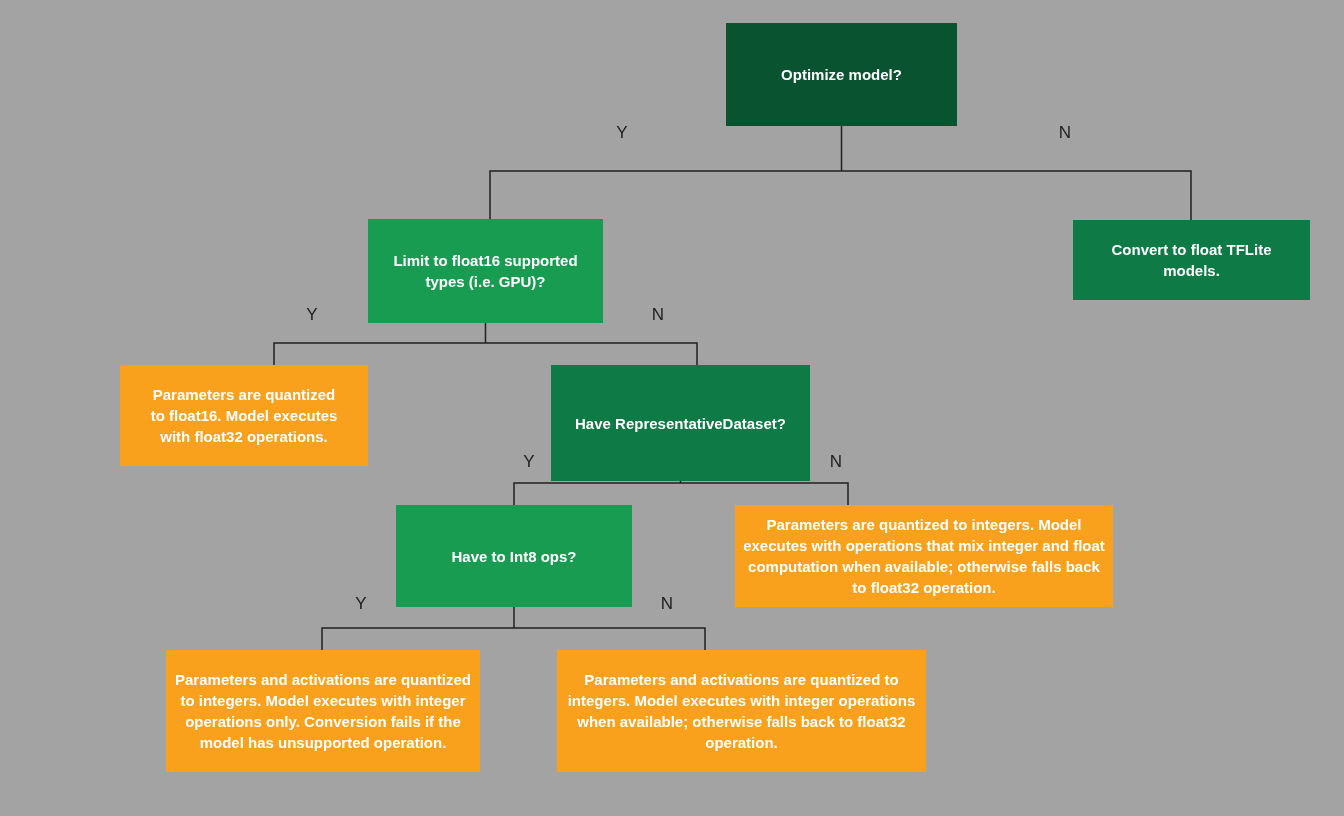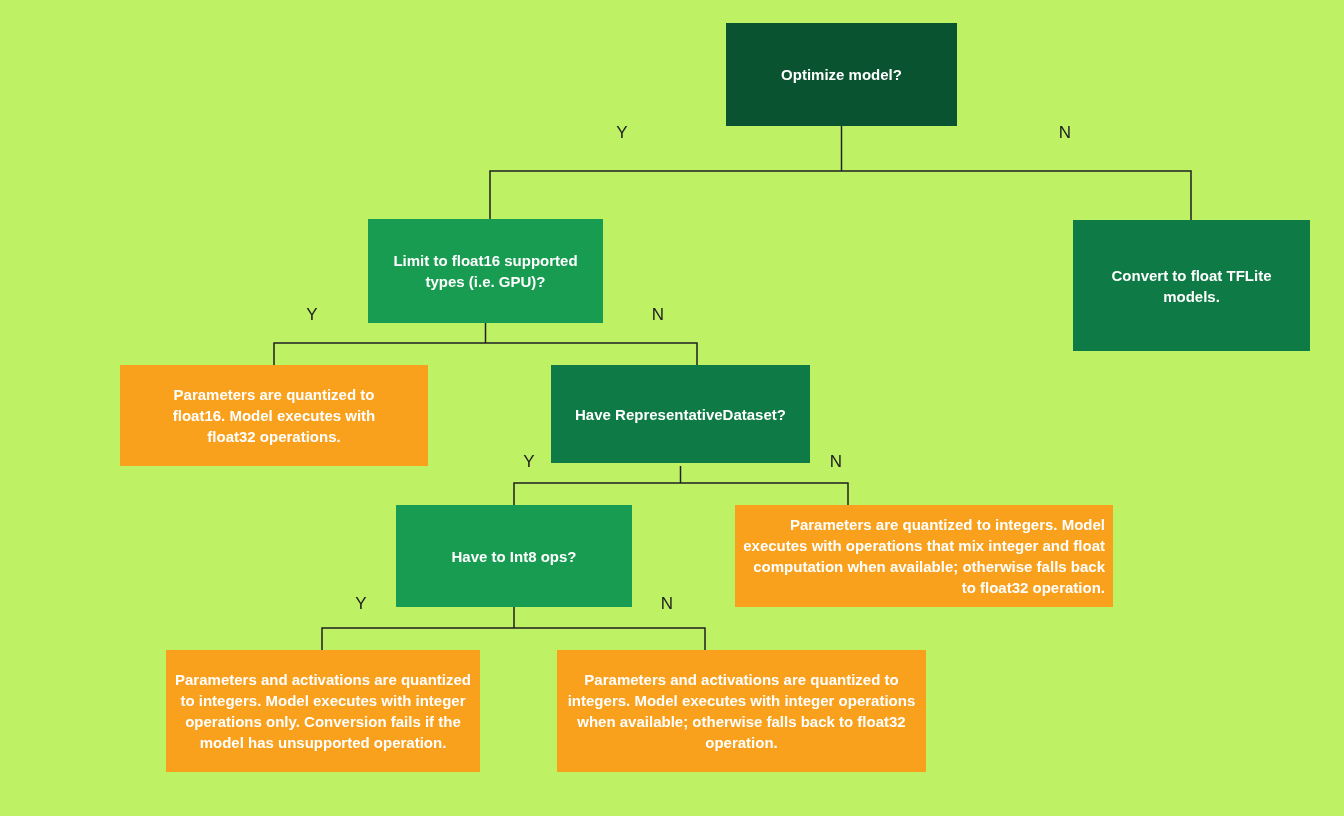--- a/index.html
+++ b/index.html
@@ -5,21 +5,21 @@
   html, body {
     margin: 0;
     padding: 0;
     background: #ffffff;
     font-family: "Liberation Sans", sans-serif;
   }
   .canvas {
     position: relative;
     width: 1344px;
     height: 816px;
-    background: #bef264;
+    background: #a3a3a3;
     overflow: hidden;
   }
   .connectors {
     position: absolute;
     left: 0;
     top: 0;
     width: 1344px;
     height: 816px;
   }
   .connectors path {
@@ -39,24 +39,24 @@
     line-height: 1.4;
     box-sizing: border-box;
   }
   .dark   { background: #0a5330; }
   .mid    { background: #0e7a45; }
   .bright { background: #189c52; }
   .orange { background: #f9a11c; }
 
   #n-optimize       { left: 726px;  top: 23px;  width: 231px; height: 103px; }
   #n-float16        { left: 368px;  top: 219px; width: 235px; height: 104px; padding: 0 8px; }
-  #n-convert        { left: 1073px; top: 220px; width: 237px; height: 131px; padding: 0 20px; }
-  #n-float16-result { left: 120px;  top: 365px; width: 308px; height: 101px; padding: 0 28px; }
-  #n-repdataset     { left: 551px;  top: 365px; width: 259px; height: 98px; padding: 0 20px; }
-  #n-dyn-result     { left: 735px;  top: 505px; width: 378px; height: 102px; padding: 18px 8px; text-align: right; }
+  #n-convert        { left: 1073px; top: 220px; width: 237px; height: 80px; padding: 0 20px; }
+  #n-float16-result { left: 120px;  top: 365px; width: 248px; height: 101px; padding: 0 28px; }
+  #n-repdataset     { left: 551px;  top: 365px; width: 259px; height: 116px; padding: 0 20px; }
+  #n-dyn-result     { left: 735px;  top: 505px; width: 378px; height: 102px; padding: 18px 8px; }
   #n-int8           { left: 396px;  top: 505px; width: 236px; height: 102px; }
   #n-int8-result    { left: 166px;  top: 650px; width: 314px; height: 122px; padding: 0 6px; }
   #n-mixed-result   { left: 557px;  top: 650px; width: 369px; height: 122px; padding: 0 10px; }
 
   .edge-label {
     position: absolute;
     transform: translate(-50%, -50%);
     font-size: 17px;
     color: #212121;
   }

